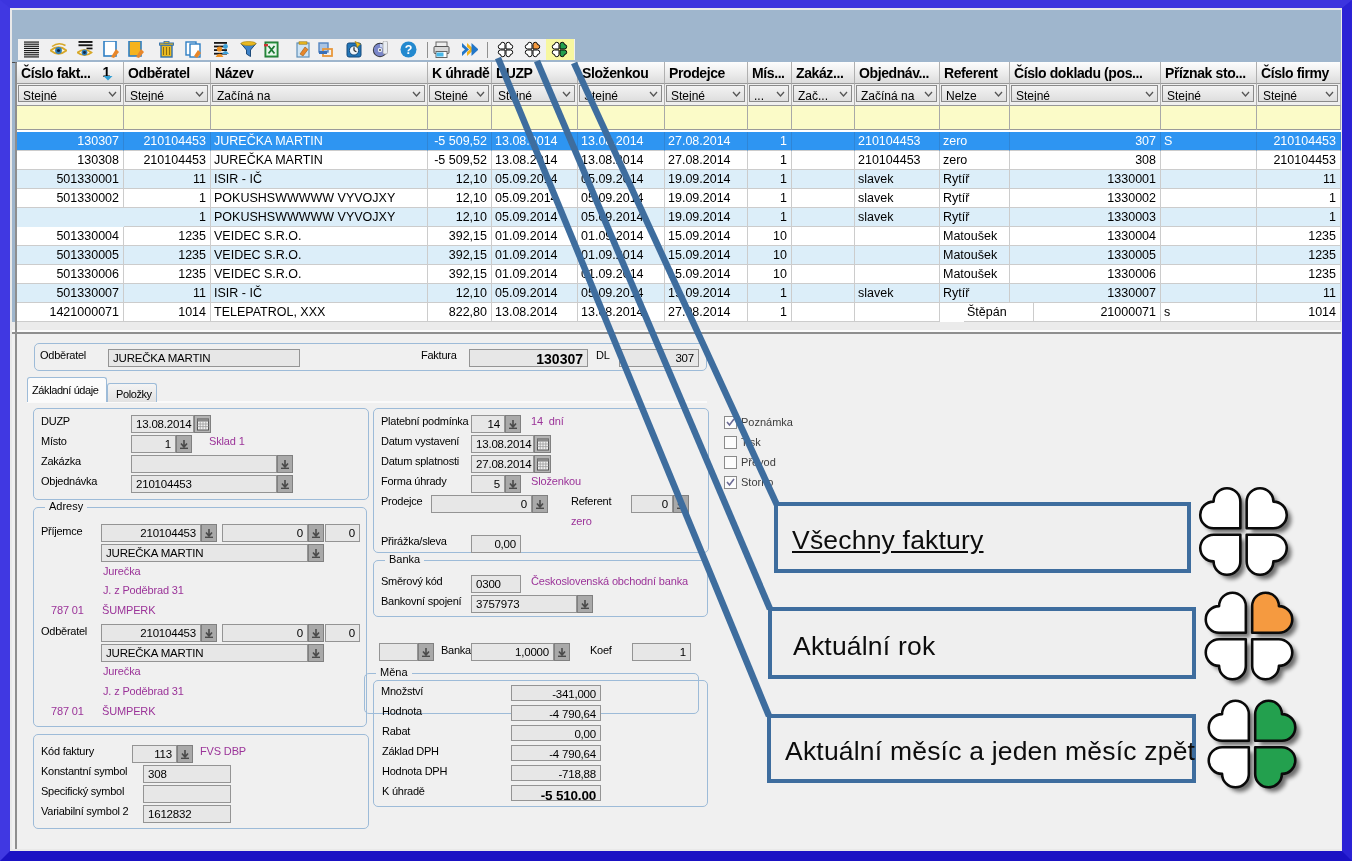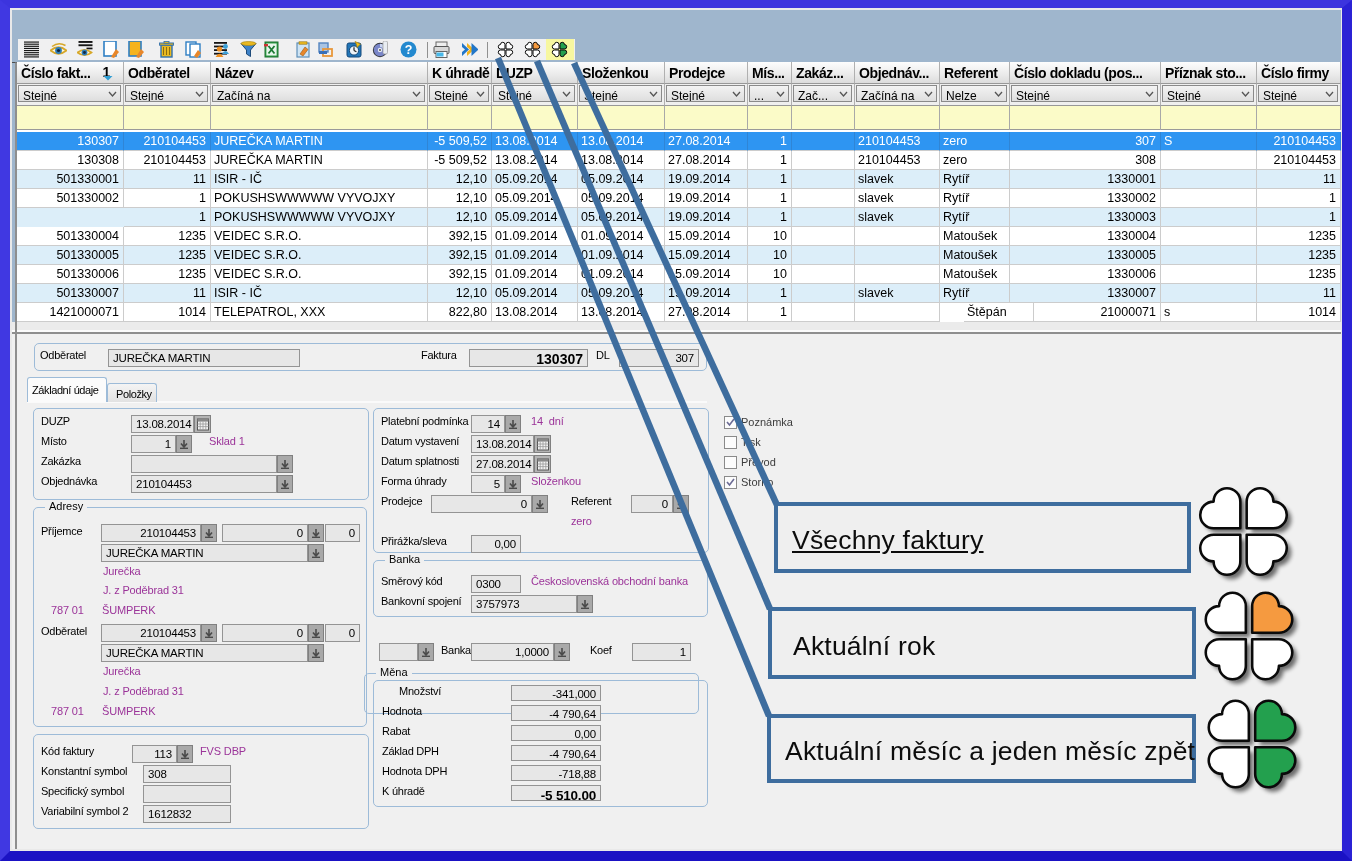--- a/index.html
+++ b/index.html
@@ -648,21 +648,21 @@
       <div class="fld num2" style="left:459px;top:321px;width:83px;height:18px;">1,0000</div>
       <div class="btn" style="left:542px;top:321px;height:18px;">
         <svg width="10" height="10" viewBox="0 0 10 10">
           <path d="M5 1 V7 M2 4.5 L5 8 L8 4.5" stroke="#4a4a4a" stroke-width="1.6" fill="none"></path>
           <rect x="1" y="8.6" width="8" height="1.4" fill="#4a4a4a"></rect>
         </svg>
       </div>
       <div class="lab" style="left:578px;top:322px;">Koef</div>
       <div class="fld num2" style="left:620px;top:321px;width:59px;height:18px;">1</div>
       <div class="gbox" style="left:361px;top:358px;width:335px;height:127px;"></div>
-      <div class="lab" style="left:387px;top:363px;">Množství</div>
+      <div class="lab" style="left:361px;top:363px;padding-left:8px;">Množství</div>
       <div class="fld num2" style="left:499px;top:363px;width:90px;height:16px;">-341,000</div>
       <div class="lab" style="left:370px;top:383px;">Hodnota</div>
       <div class="fld num2" style="left:499px;top:383px;width:90px;height:16px;">-4 790,64</div>
       <div class="lab" style="left:370px;top:403px;">Rabat</div>
       <div class="fld num2" style="left:499px;top:403px;width:90px;height:16px;">0,00</div>
       <div class="lab" style="left:370px;top:423px;">Základ DPH</div>
       <div class="fld num2" style="left:499px;top:423px;width:90px;height:16px;">-4 790,64</div>
       <div class="lab" style="left:370px;top:443px;">Hodnota DPH</div>
       <div class="fld num2" style="left:499px;top:443px;width:90px;height:16px;">-718,88</div>
       <div class="lab" style="left:370px;top:463px;">K úhradě</div>

